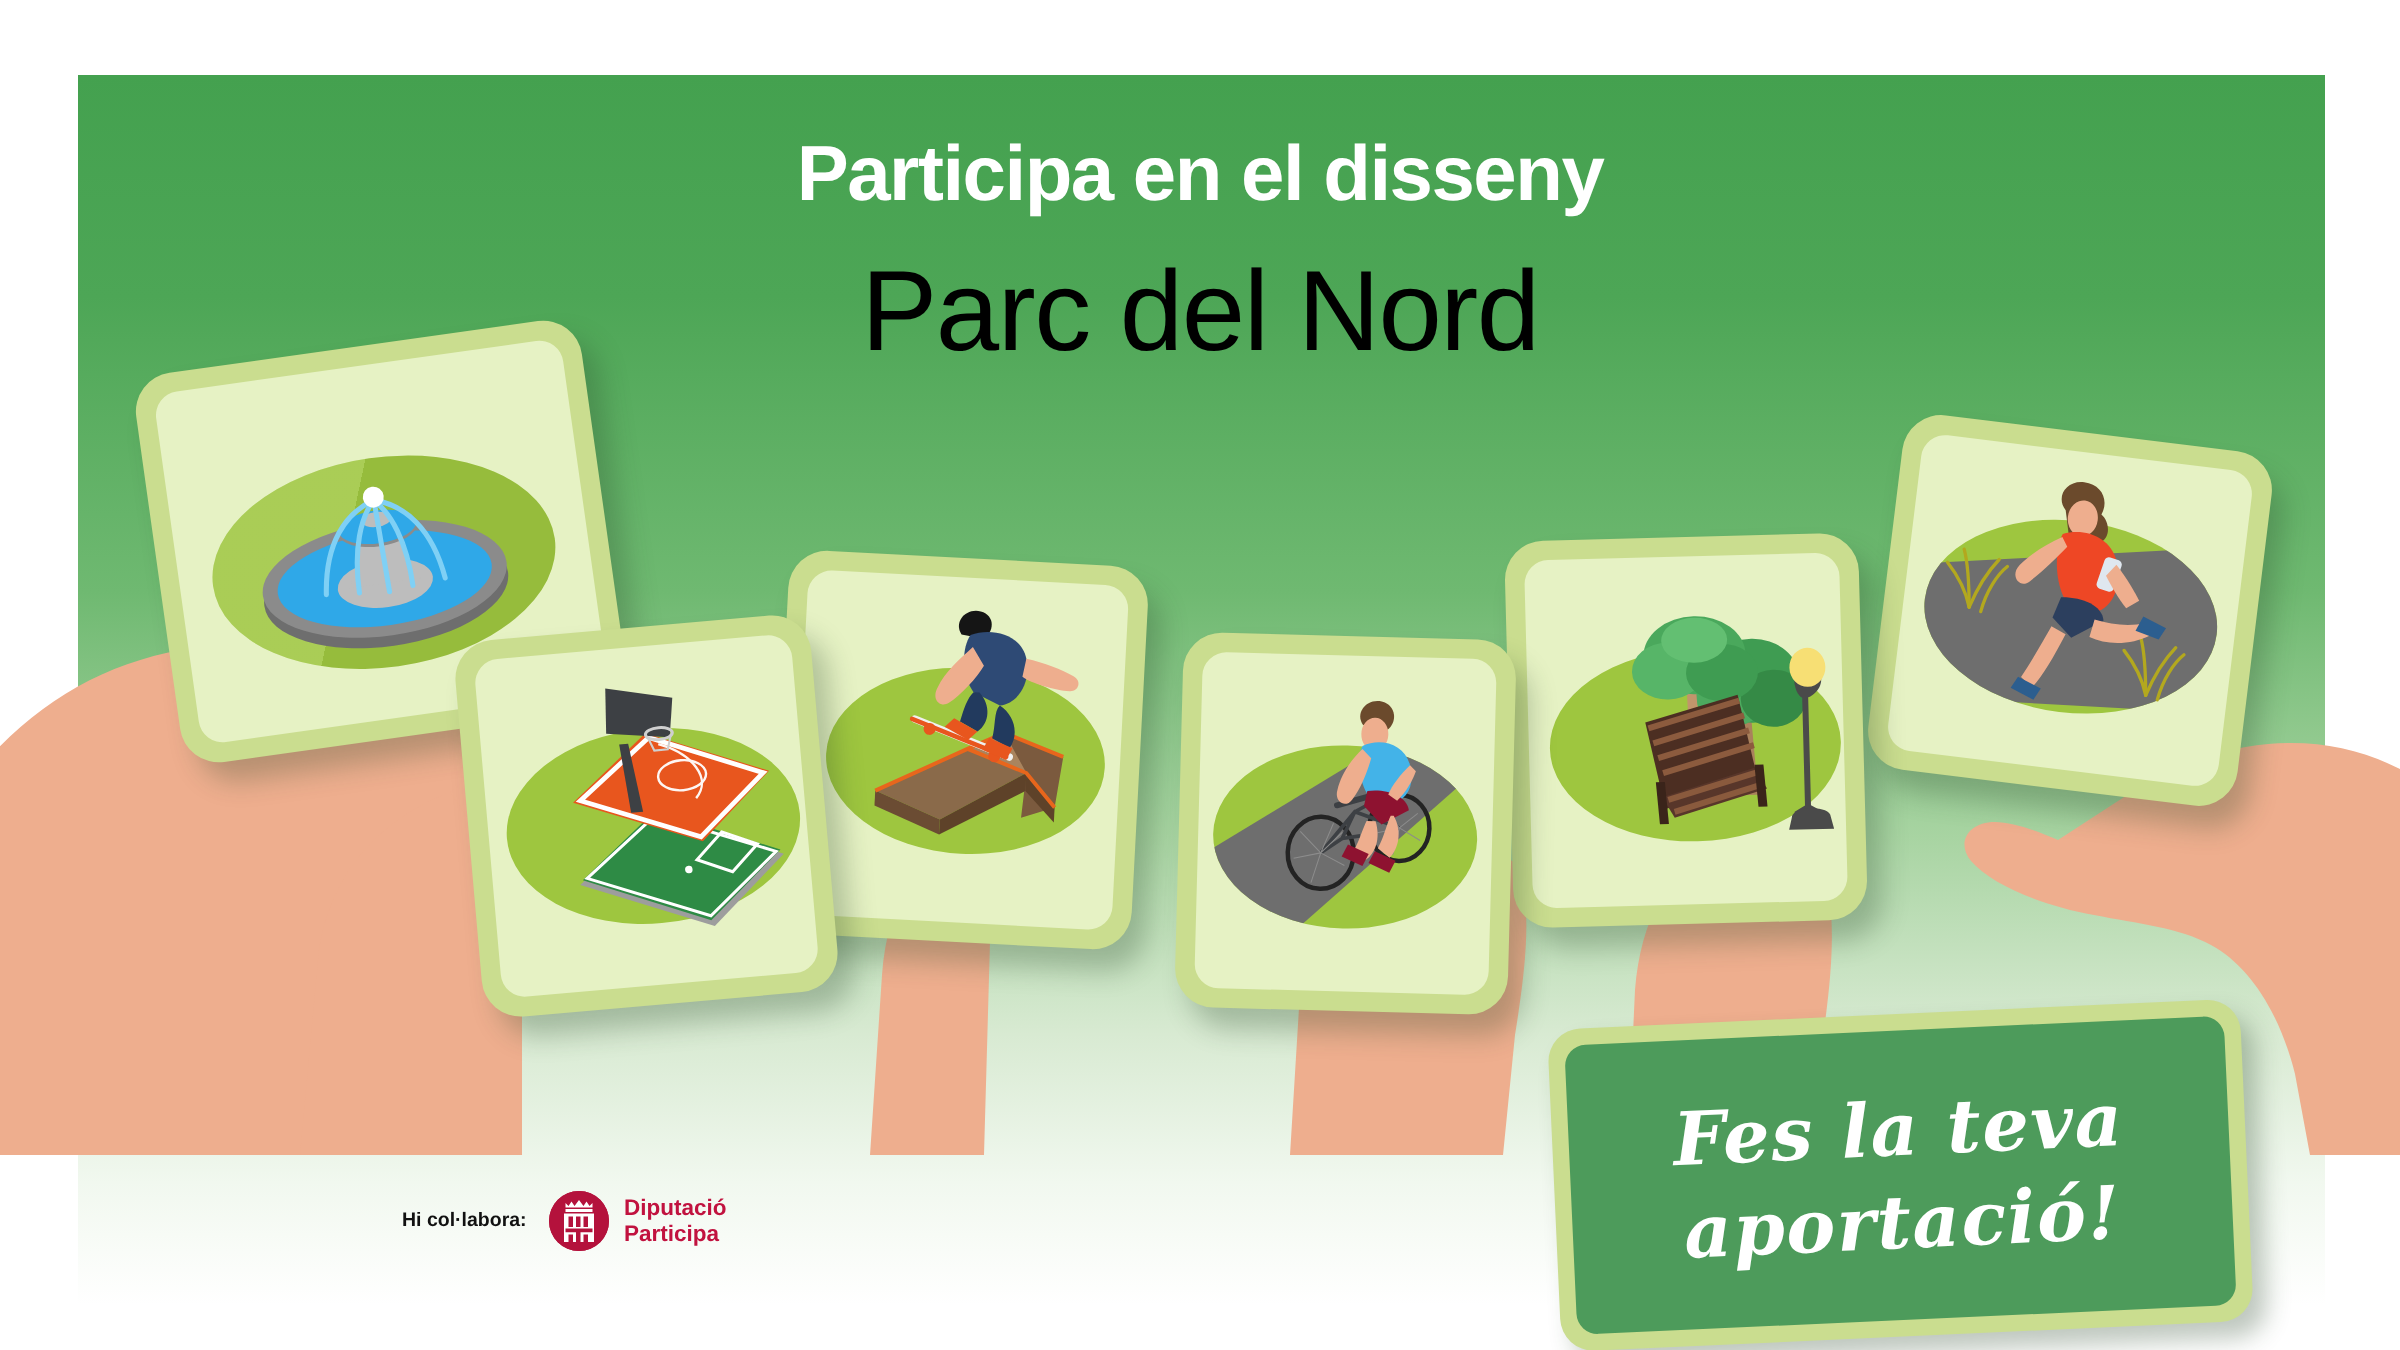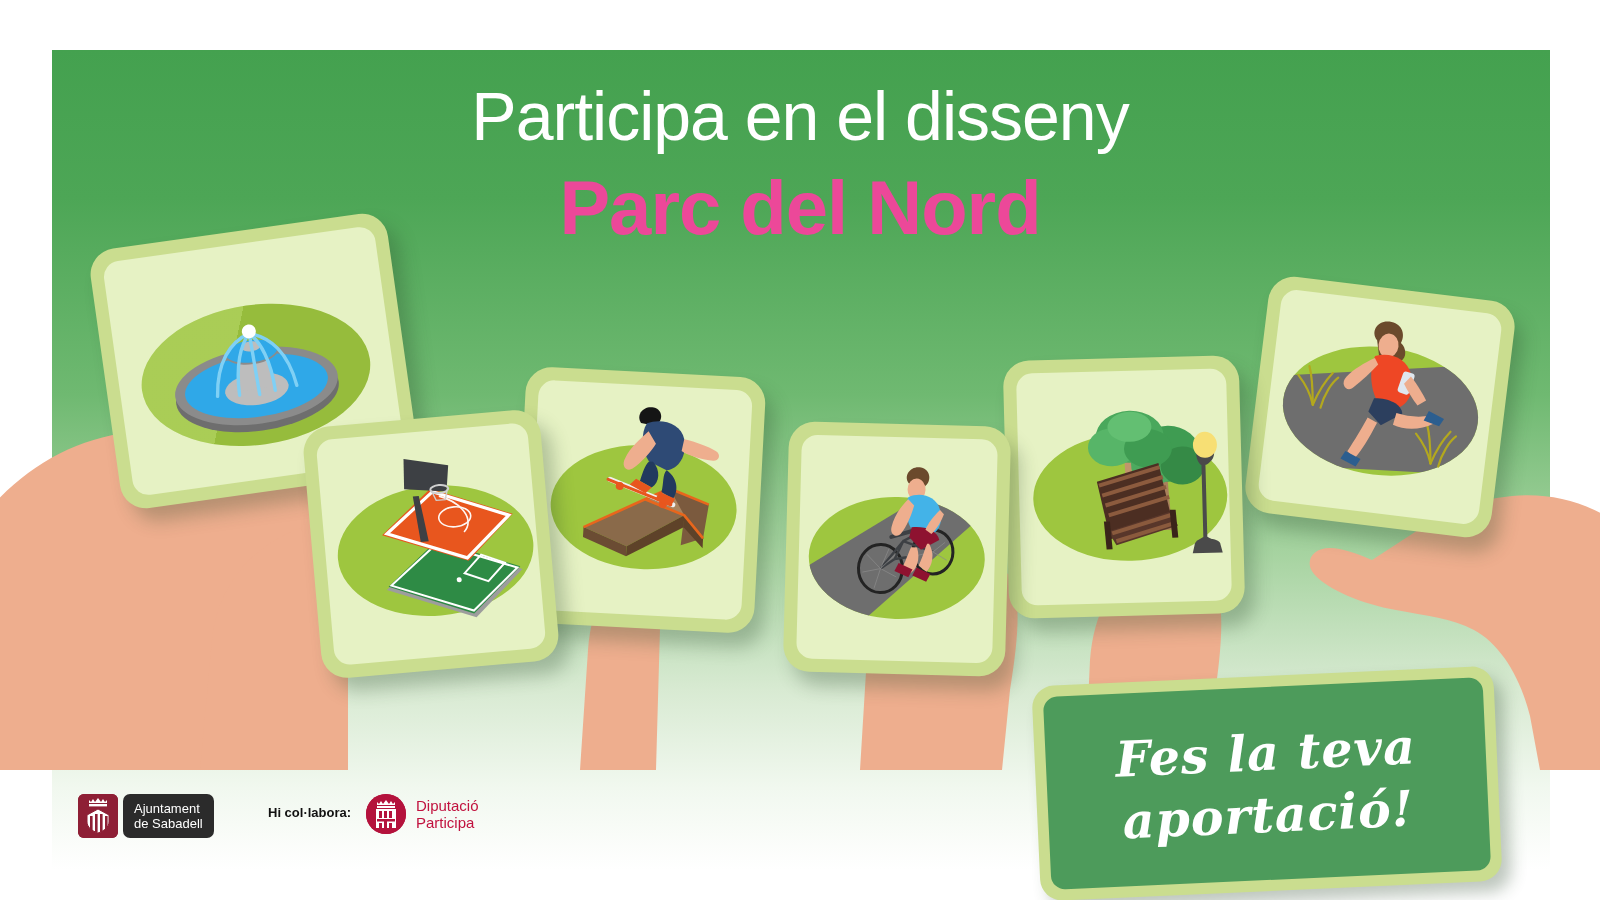--- a/index.html
+++ b/index.html
@@ -6,23 +6,23 @@
   body{width:1600px;height:900px;overflow:hidden;font-family:"Liberation Sans",sans-serif;}
   #stage{position:relative;width:1600px;height:900px;background:#fff;overflow:hidden;}
 
   
   #panel{position:absolute;left:52px;top:50px;width:1498px;height:820px;
          background:linear-gradient(180deg,#44a14f 0%,#4da656 18%,#6fb971 42%,#a8d4a2 62%,#d8ead2 78%,#f1f8ef 90%,#ffffff 100%);
          overflow:hidden;}
 
   
   #headline{position:absolute;left:0;top:0;width:1600px;text-align:center;z-index:40;}
-  .hl-line{font-size:68px;line-height:88px;color:#ffffff;font-weight:400;letter-spacing:-1px;}
+  .hl-line{font-size:52px;line-height:88px;color:#ffffff;font-weight:700;letter-spacing:-1px;}
   .hl-line.l1{margin-top:72px;}
-  .hl-bold{font-size:76px;line-height:96px;color:#ec4899;font-weight:700;letter-spacing:-1px;}
+  .hl-bold{font-size:76px;line-height:96px;color:#000000;font-weight:400;letter-spacing:-1px;}
 
   
   .card{position:absolute;background:#cadd8f;border-radius:26px;
         box-shadow:10px 14px 18px rgba(40,70,40,.28);padding:13px;box-sizing:border-box;}
   .card-inner{width:100%;height:100%;background:#e6f2c4;border-radius:16px;position:relative;overflow:hidden;}
   .ellipse{position:absolute;border-radius:50%;background:#9ec63f;}
 
   
   #callout{position:absolute;left:1036px;top:676px;width:462px;height:215px;
            background:#cadd8f;border-radius:22px;transform:rotate(-2.6deg);
@@ -35,21 +35,21 @@
   
   #footer{position:absolute;left:0;top:780px;width:1600px;height:90px;z-index:70;}
   #aj-logo{position:absolute;left:78px;top:14px;display:flex;align-items:stretch;}
   #aj-shield{width:40px;height:44px;background:#8e1f35;border-radius:6px;position:relative;}
   #aj-name{margin-left:5px;background:#2b2b2b;border-radius:7px;color:#fff;
            font-size:13px;line-height:15px;padding:7px 11px;box-sizing:border-box;height:44px;
            display:flex;flex-direction:column;justify-content:center;}
   #collab{position:absolute;left:268px;top:25px;font-size:13px;color:#111;font-weight:bold;}
   #dip-logo{position:absolute;left:366px;top:14px;display:flex;align-items:center;}
   #dip-circle{width:40px;height:40px;border-radius:50%;background:#b4123c;position:relative;}
-  #dip-name{margin-left:10px;color:#c1123f;font-weight:400;font-size:15px;line-height:17px;}
+  #dip-name{margin-left:10px;color:#c1123f;font-weight:700;font-size:15px;line-height:17px;}
 </style>
 </head>
 <body>
 
 <div id="stage">
 
   <div id="panel"></div>
 
   <svg width="1600" height="900" style="position:absolute;left:0;top:0;z-index:10;">
     <defs>
@@ -294,41 +294,20 @@
 
   <div id="callout">
     <div id="callout-inner">
       <div class="co-line">Fes la teva</div>
       <div class="co-line">aportació!</div>
     </div>
   </div>
 
   <div id="footer">
 
-    <div id="aj-logo">
-      <div id="aj-shield">
-        <svg width="40" height="44" viewBox="0 0 40 44">
-          <rect x="0" y="0" width="40" height="44" rx="6" fill="#8e1f35"></rect>
-          <path d="M11,9 L11,6 L13,8 L15,5 L17,8 L20,4 L23,8 L25,5 L27,8 L29,6 L29,9 Z" fill="#fff"></path>
-          <rect x="11" y="10" width="18" height="2.4" fill="#fff"></rect>
-          <path d="M20,15 L31,21 L31,28 C31,33 26,37 20,39 C14,37 9,33 9,28 L9,21 Z" fill="#fff"></path>
-          <path d="M20,15 L31,21 L31,28 C31,33 26,37 20,39 C14,37 9,33 9,28 L9,21 Z" fill="none" stroke="#8e1f35" stroke-width="1"></path>
-          <g fill="#8e1f35">
-            <rect x="12" y="22" width="2.6" height="15"></rect>
-              <rect x="17" y="20" width="2.6" height="18"></rect>
-            <rect x="22" y="20" width="2.6" height="18"></rect>
-              <rect x="27" y="22" width="2.6" height="15"></rect>
-          </g>
-        </svg>
-      </div>
-      <div id="aj-name">
-        <span>Ajuntament</span>
-        <span>de Sabadell</span>
-      </div>
-    </div>
 
     <div id="collab">Hi col·labora:</div>
 
     <div id="dip-logo">
       <div id="dip-circle">
         <svg width="40" height="40" viewBox="0 0 40 40">
           <circle cx="20" cy="20" r="20" fill="#b4123c"></circle>
           <path d="M11,11 L11,8 L13,10 L15,7 L17,10 L20,6 L23,10 L25,7 L27,10 L29,8 L29,11 Z" fill="#fff"></path>
           <rect x="11" y="12" width="18" height="2" fill="#fff"></rect>
           <rect x="10" y="15" width="20" height="19" fill="#fff"></rect>

